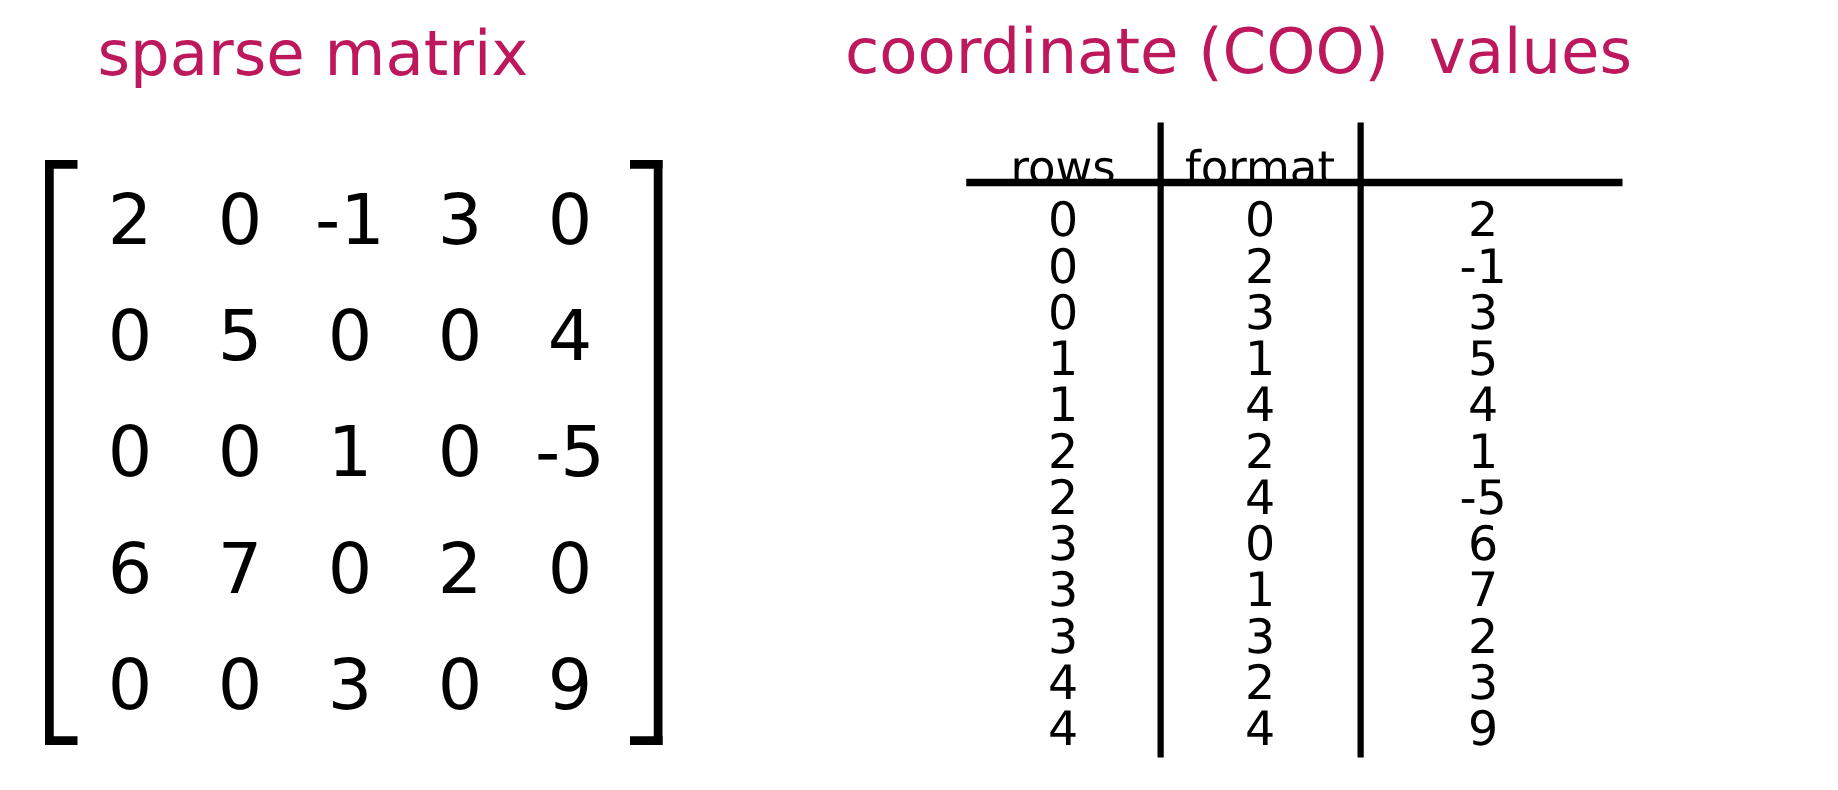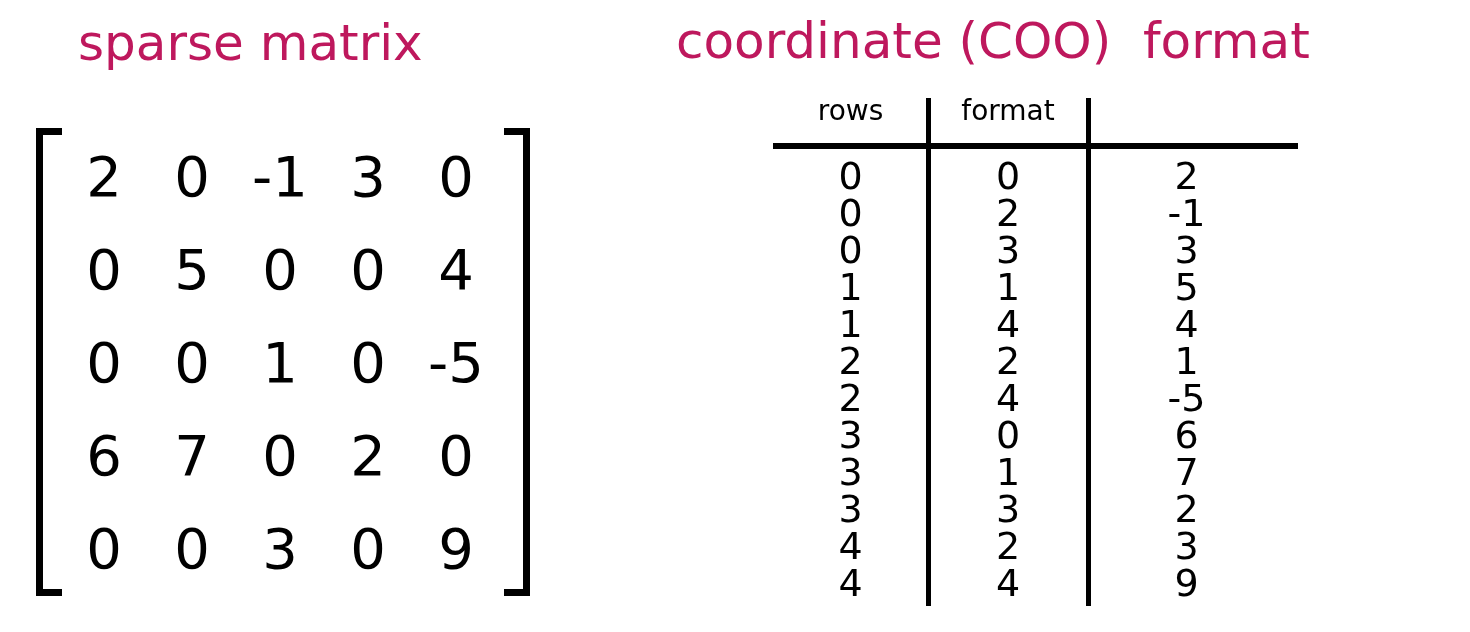--- a/index.html
+++ b/index.html
@@ -107,23 +107,24 @@
     top: 96px;
     width: 512px;
     height: 48px;
     display: grid;
     grid-template-columns: 155px 160px 197px;
   }
   .coo-header {
     display: flex;
     align-items: flex-start;
     justify-content: center;
-    font-size: 28px;
+    font-size: 36px;
     line-height: 1.04;
     color: #000;
+    margin-top: 20px;
   }
   #coo-header-rule {
     position: absolute;
     left: 13px;
     top: 143px;
     width: 525px;
     height: 6px;
     background: #000;
   }
   .coo-vline {
@@ -157,21 +158,21 @@
     font-size: 38px;
     line-height: 1;
     color: #000;
   }
 </style>
 </head>
 <body>
 
 <div class="title" id="title-sparse-matrix">sparse matrix</div>
 
-<div class="title" id="title-coo-format">coordinate (COO)  format</div>
+<div class="title" id="title-coo-format">coordinate (COO)  values</div>
 
 <div id="matrix-panel">
 
   <div class="bracket" id="bracket-left">
     <div class="serif top"></div>
     <div class="stem"></div>
     <div class="serif bottom"></div>
   </div>
 
   <div class="bracket" id="bracket-right">

